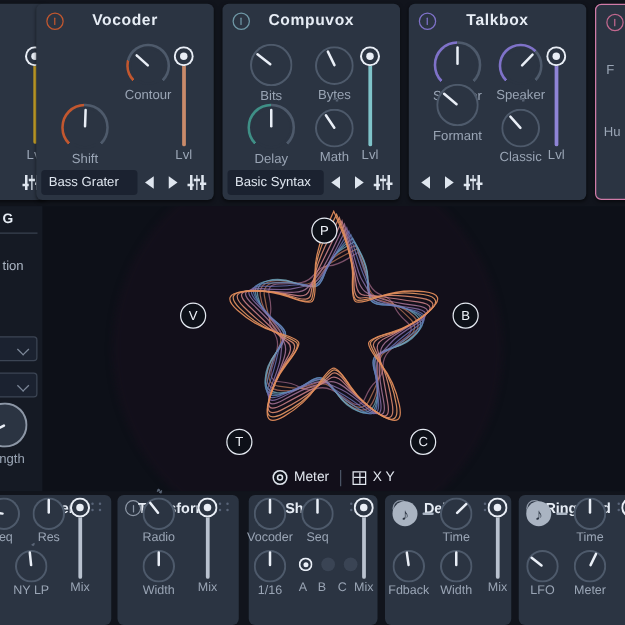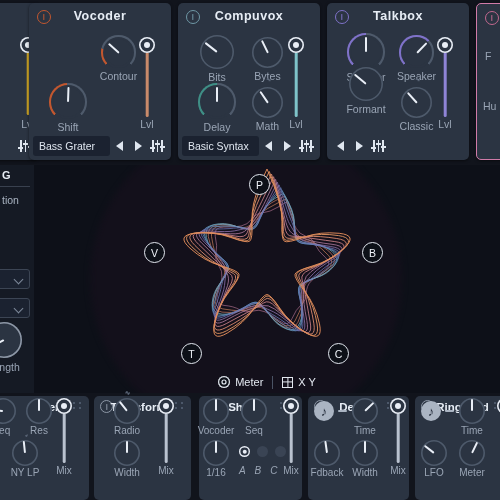--- a/index.html
+++ b/index.html
@@ -106,21 +106,21 @@
   .sliders-ico b:nth-child(5){ left:4.1px; top:3px; }
   .sliders-ico b:nth-child(6){ left:8.8px; top:6px; }
 
   
   .left-panel {
     position:absolute; left:0; top:165px; width:34px; height:228px;
     background:#151a24; padding-top:4px;
   }
   .lp-title { font-size:11px; font-weight:bold; color:#e7edf5; padding-left:2px; }
   .lp-rule { height:1px; background:#39414f; margin:5px 0 0 0; width:30px; }
-  .lp-sub { font-size:10.5px; color:#aab4c2; padding-left:2px; margin-top:7px; }
+  .lp-sub { font-size:10.5px; color:#aab4c2; padding-left:2px; margin-top:20px; }
   .lp-select {
     position:absolute; left:-22px; width:52px; height:20px;
     border:1px solid #3c4554; border-radius:3px; background:#1b2230;
   }
   .lp-select .chev {
     position:absolute; right:7px; top:6px; width:7px; height:7px;
     border-right:1.5px solid #7d8899; border-bottom:1.5px solid #7d8899;
     transform:rotate(45deg);
   }
   .lp-knob { position:absolute; left:-14px; top:157px; }
@@ -593,21 +593,21 @@
           <div class="dial">
             <div class="ptr" style="height:12px; transform:translate(-50%,-100%) rotate(0deg);"></div>
           </div>
           <div class="lbl" style="top:27px;">1/16</div>
         </div>
         <div class="radio-row" style="left:40px; top:50px;">
           <span class="rd on"></span>
           <span class="rd"></span>
           <span class="rd"></span>
         </div>
-        <div class="abc" style="left:40px; top:69px;font-style:italic;">A B C</div>
+        <div class="abc" style="left:40px; top:69px;">A B C</div>
         <div class="fader" style="left:82px; top:2px; width:20px; height:76px;">
           <div class="track" style="top:7px; height:58px; background:#b9c2cf;"></div>
           <div class="cap" style="top:0px;"></div>
           <div class="lbl" style="bottom:-2px;font-size:10px;">Mix</div>
         </div>
       </div>
     </div>
 
     <div class="fx" style="left:308px; width:101px;">
       <div class="fx-head">

